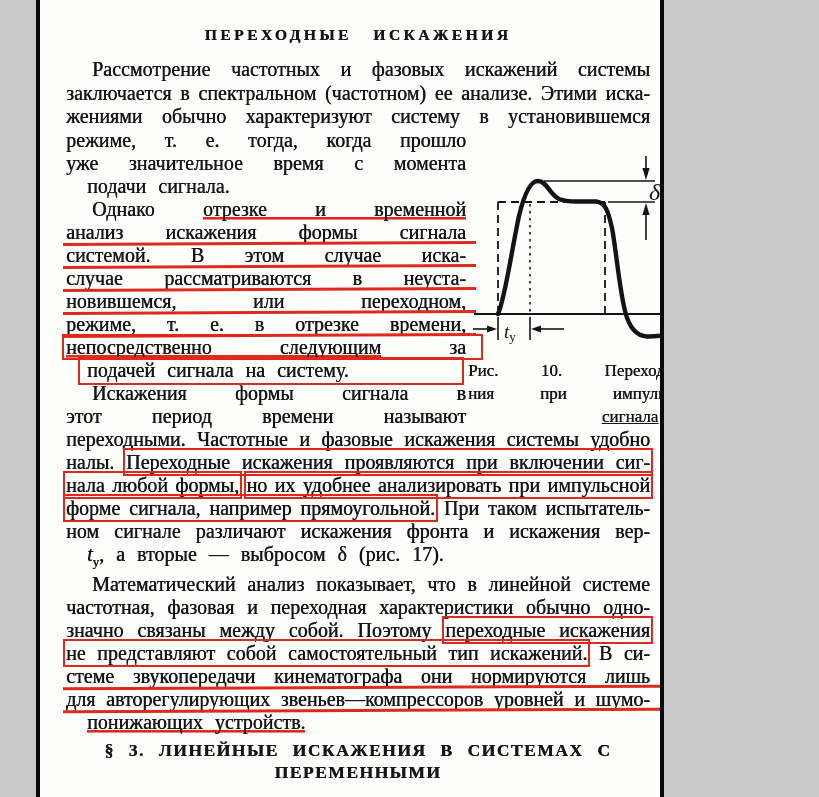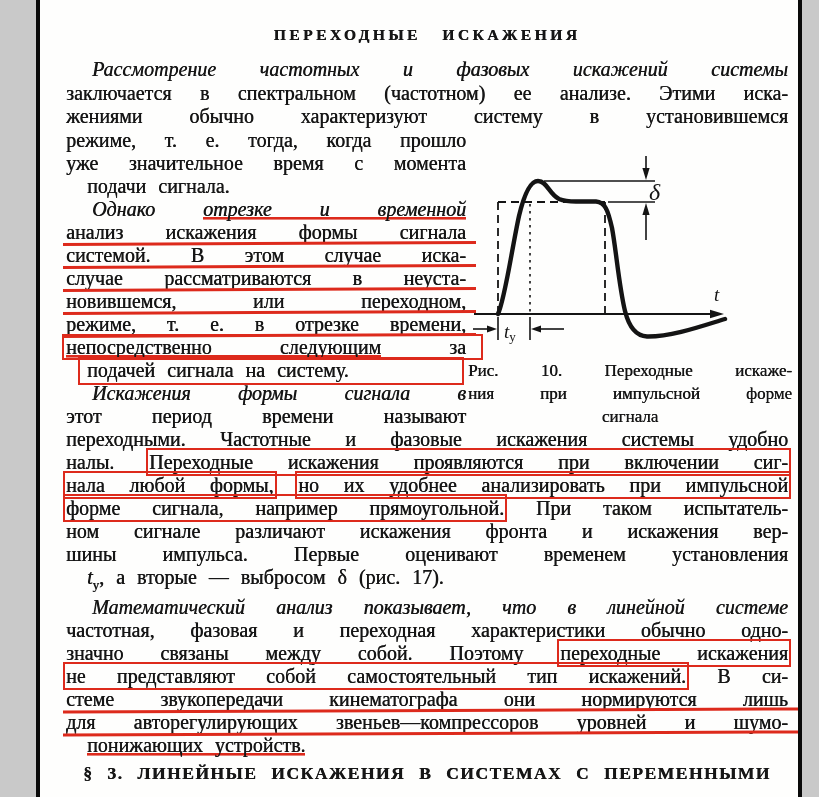--- a/index.html
+++ b/index.html
@@ -1,46 +1,46 @@
 <!DOCTYPE html>
 <html style="--red: #dd2a1c;"><head>
 <meta charset="utf-8">
 <style>
   :root { --red:#dd2a1c; --ink:#161616; }
   * { margin:0; padding:0; box-sizing:border-box; }
   html,body { width:819px; height:797px; overflow:hidden; }
   body { background:#c9c9c9; font-family:"Liberation Serif", serif; color:var(--ink); }
   .page {
-    position:absolute; left:36px; top:0; width:766px; height:797px;
+    position:absolute; left:36px; top:0; width:628px; height:797px;
     background:#fefefd; border-left:4px solid #0a0a0a; border-right:4px solid #0a0a0a;
     padding:0 10px 8px 26px; overflow:hidden;
     text-shadow:0.4px 0 0 var(--ink);
   }
   .title { margin:26px 0 14px; text-align:center; font-weight:bold;
     font-size:15.5px; letter-spacing:3.5px; word-spacing:14px; }
   .line { font-size:20px; line-height:23px; text-align:justify; text-align-last:justify; white-space:nowrap; }
   .p1 .line { line-height:23.5px; }
-  .indent { text-indent:26px;font-style:italic; }
+  .indent { text-indent:26px; }
   .nojust { text-align:left; text-align-last:left; word-spacing:7px;margin-left:21px; }
   .wrap { display:flex; align-items:flex-end; }
   .col { width:400px; flex:none; }
   .fig { flex:1; padding-left:2px; }
   
   .ru { background:linear-gradient(var(--red),var(--red)) left 100%/100% 2.6px no-repeat; }
   .rbox { outline:2.6px solid var(--red); outline-offset:1px; }
   .ul-line { position:relative; }
   .ul-line::after { content:""; position:absolute; left:-3px; right:-10px; bottom:-1px;
     height:2.6px; background:var(--red); transform:rotate(-0.25deg); }
   .boxline { position:relative; }
   .boxline::after { content:""; position:absolute; border:2.6px solid var(--red); }
   .box-a::after { left:-4px; right:-17px; top:-2px; bottom:-1px; }
   .box-b::after { left:-9px; right:2px; top:-2px; bottom:-3px; }
   .caption { width:324px; margin-top:9px; font-size:17px; line-height:23px; }
   .caption .cl { text-align:justify; text-align-last:justify; }
-  .caption .cc { text-align:center; text-align-last:center; }
+  .caption .cc { text-align:center; text-align-last:center;text-decoration:underline; }
   .footer { margin-top:5px; text-align:center; font-weight:bold; font-size:17.5px;
     letter-spacing:1.5px; word-spacing:8px; line-height:22px; }
   .it { font-style:italic; }
   sub { font-size:13px; }
   svg text { text-shadow:none; }
 </style>
 </head>
 <body>
 
 <div class="page">
@@ -112,21 +112,20 @@
       </div>
     </div>
   </div>
 
   <div>
     <div class="line">переходными. Частотные и фазовые искажения системы удобно</div>
     <div class="line"><span>налы.</span> <span class="rbox">Переходные искажения проявляются при включении сиг-</span></div>
     <div class="line"><span class="rbox">нала любой формы,</span> <span class="rbox">но их удобнее анализировать при импульсной</span></div>
     <div class="line"><span class="rbox">форме сигнала, например прямоугольной.</span> <span>При таком испытатель-</span></div>
     <div class="line">ном сигнале различают искажения фронта и искажения вер-</div>
-    <div class="line">шины импульса. Первые оценивают временем установления</div>
     <div class="line nojust"><span class="it">t</span><sub>у</sub><span>, а вторые — выбросом δ (рис. 17).</span></div>
     <div class="line indent">Математический анализ показывает, что в линейной системе</div>
     <div class="line">частотная, фазовая и переходная характеристики обычно одно-</div>
     <div class="line"><span>значно связаны между собой. Поэтому</span> <span class="rbox">переходные искажения</span></div>
     <div class="line"><span class="rbox">не представляют собой самостоятельный тип искажений.</span> <span>В си-</span></div>
     <div class="line ul-line">стеме звукопередачи кинематографа они нормируются лишь</div>
     <div class="line ul-line">для авторегулирующих звеньев—компрессоров уровней и шумо-</div>
     <div class="line nojust"><span class="ru">понижающих устройств.</span></div>
   </div>
 

